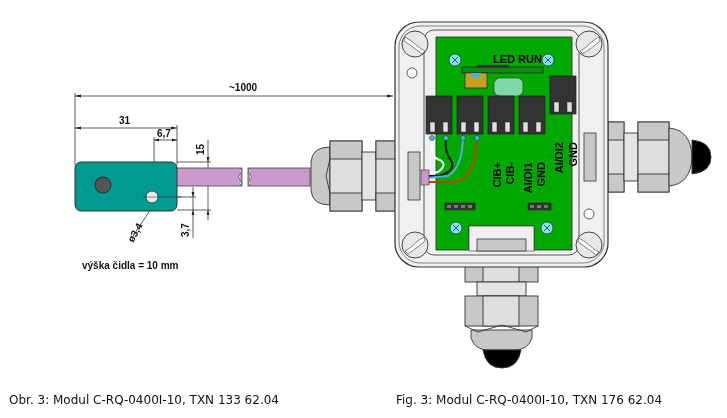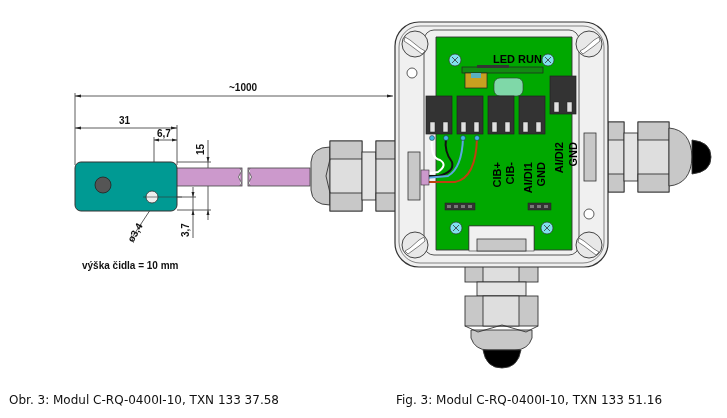--- a/index.html
+++ b/index.html
@@ -215,14 +215,14 @@
     </g>
     <g>
       <rect x="528" y="203" width="23" height="7" fill="#333" stroke="#222" stroke-width="0.5"></rect>
       <rect x="530" y="205" width="4" height="3" fill="#777"></rect>
         <rect x="537" y="205" width="4" height="3" fill="#777"></rect>
       <rect x="544" y="205" width="4" height="3" fill="#777"></rect>
     </g>
   </g>
 </svg>
 
-<div class="caption" id="caption-left">Obr. 3: Modul C-RQ-0400I-10, TXN 133 37.58</div>
-<div class="caption" id="caption-right">Fig. 3: Modul C-RQ-0400I-10, TXN 133 51.16</div>
+<div class="caption" id="caption-left">Obr. 3: Modul C-RQ-0400I-10, TXN 133 62.04</div>
+<div class="caption" id="caption-right">Fig. 3: Modul C-RQ-0400I-10, TXN 176 62.04</div>
 
 </body></html>

